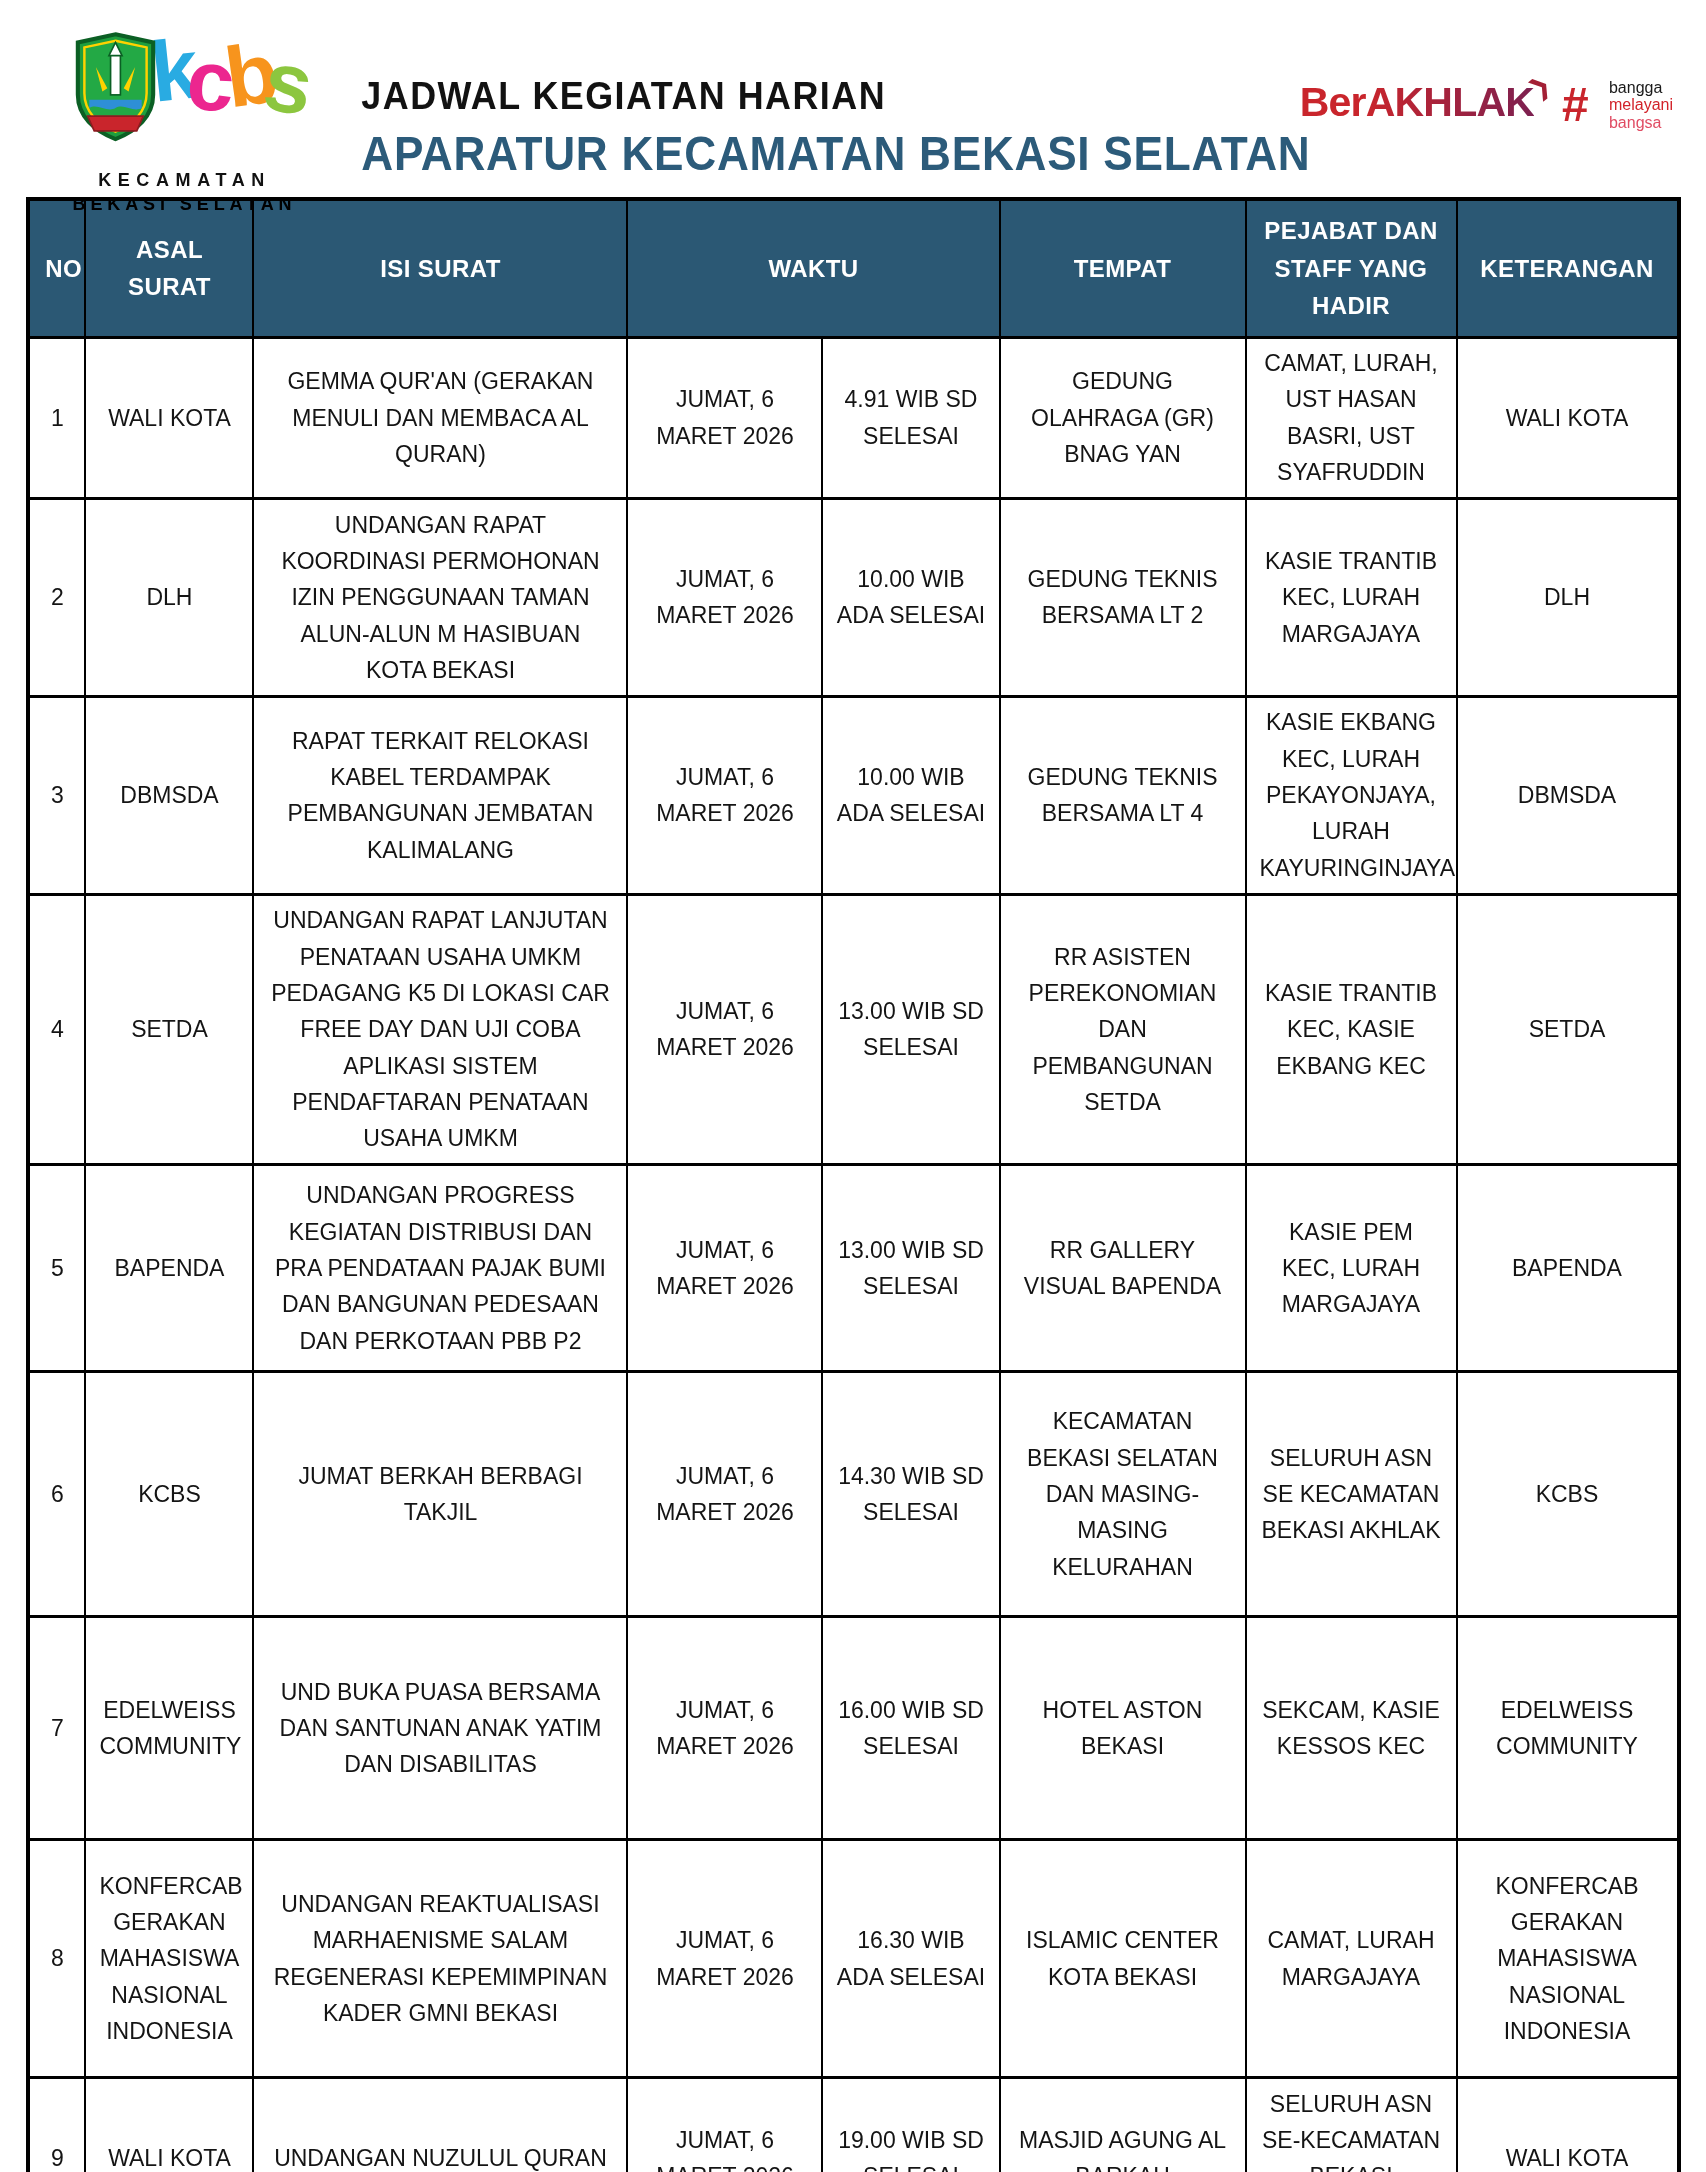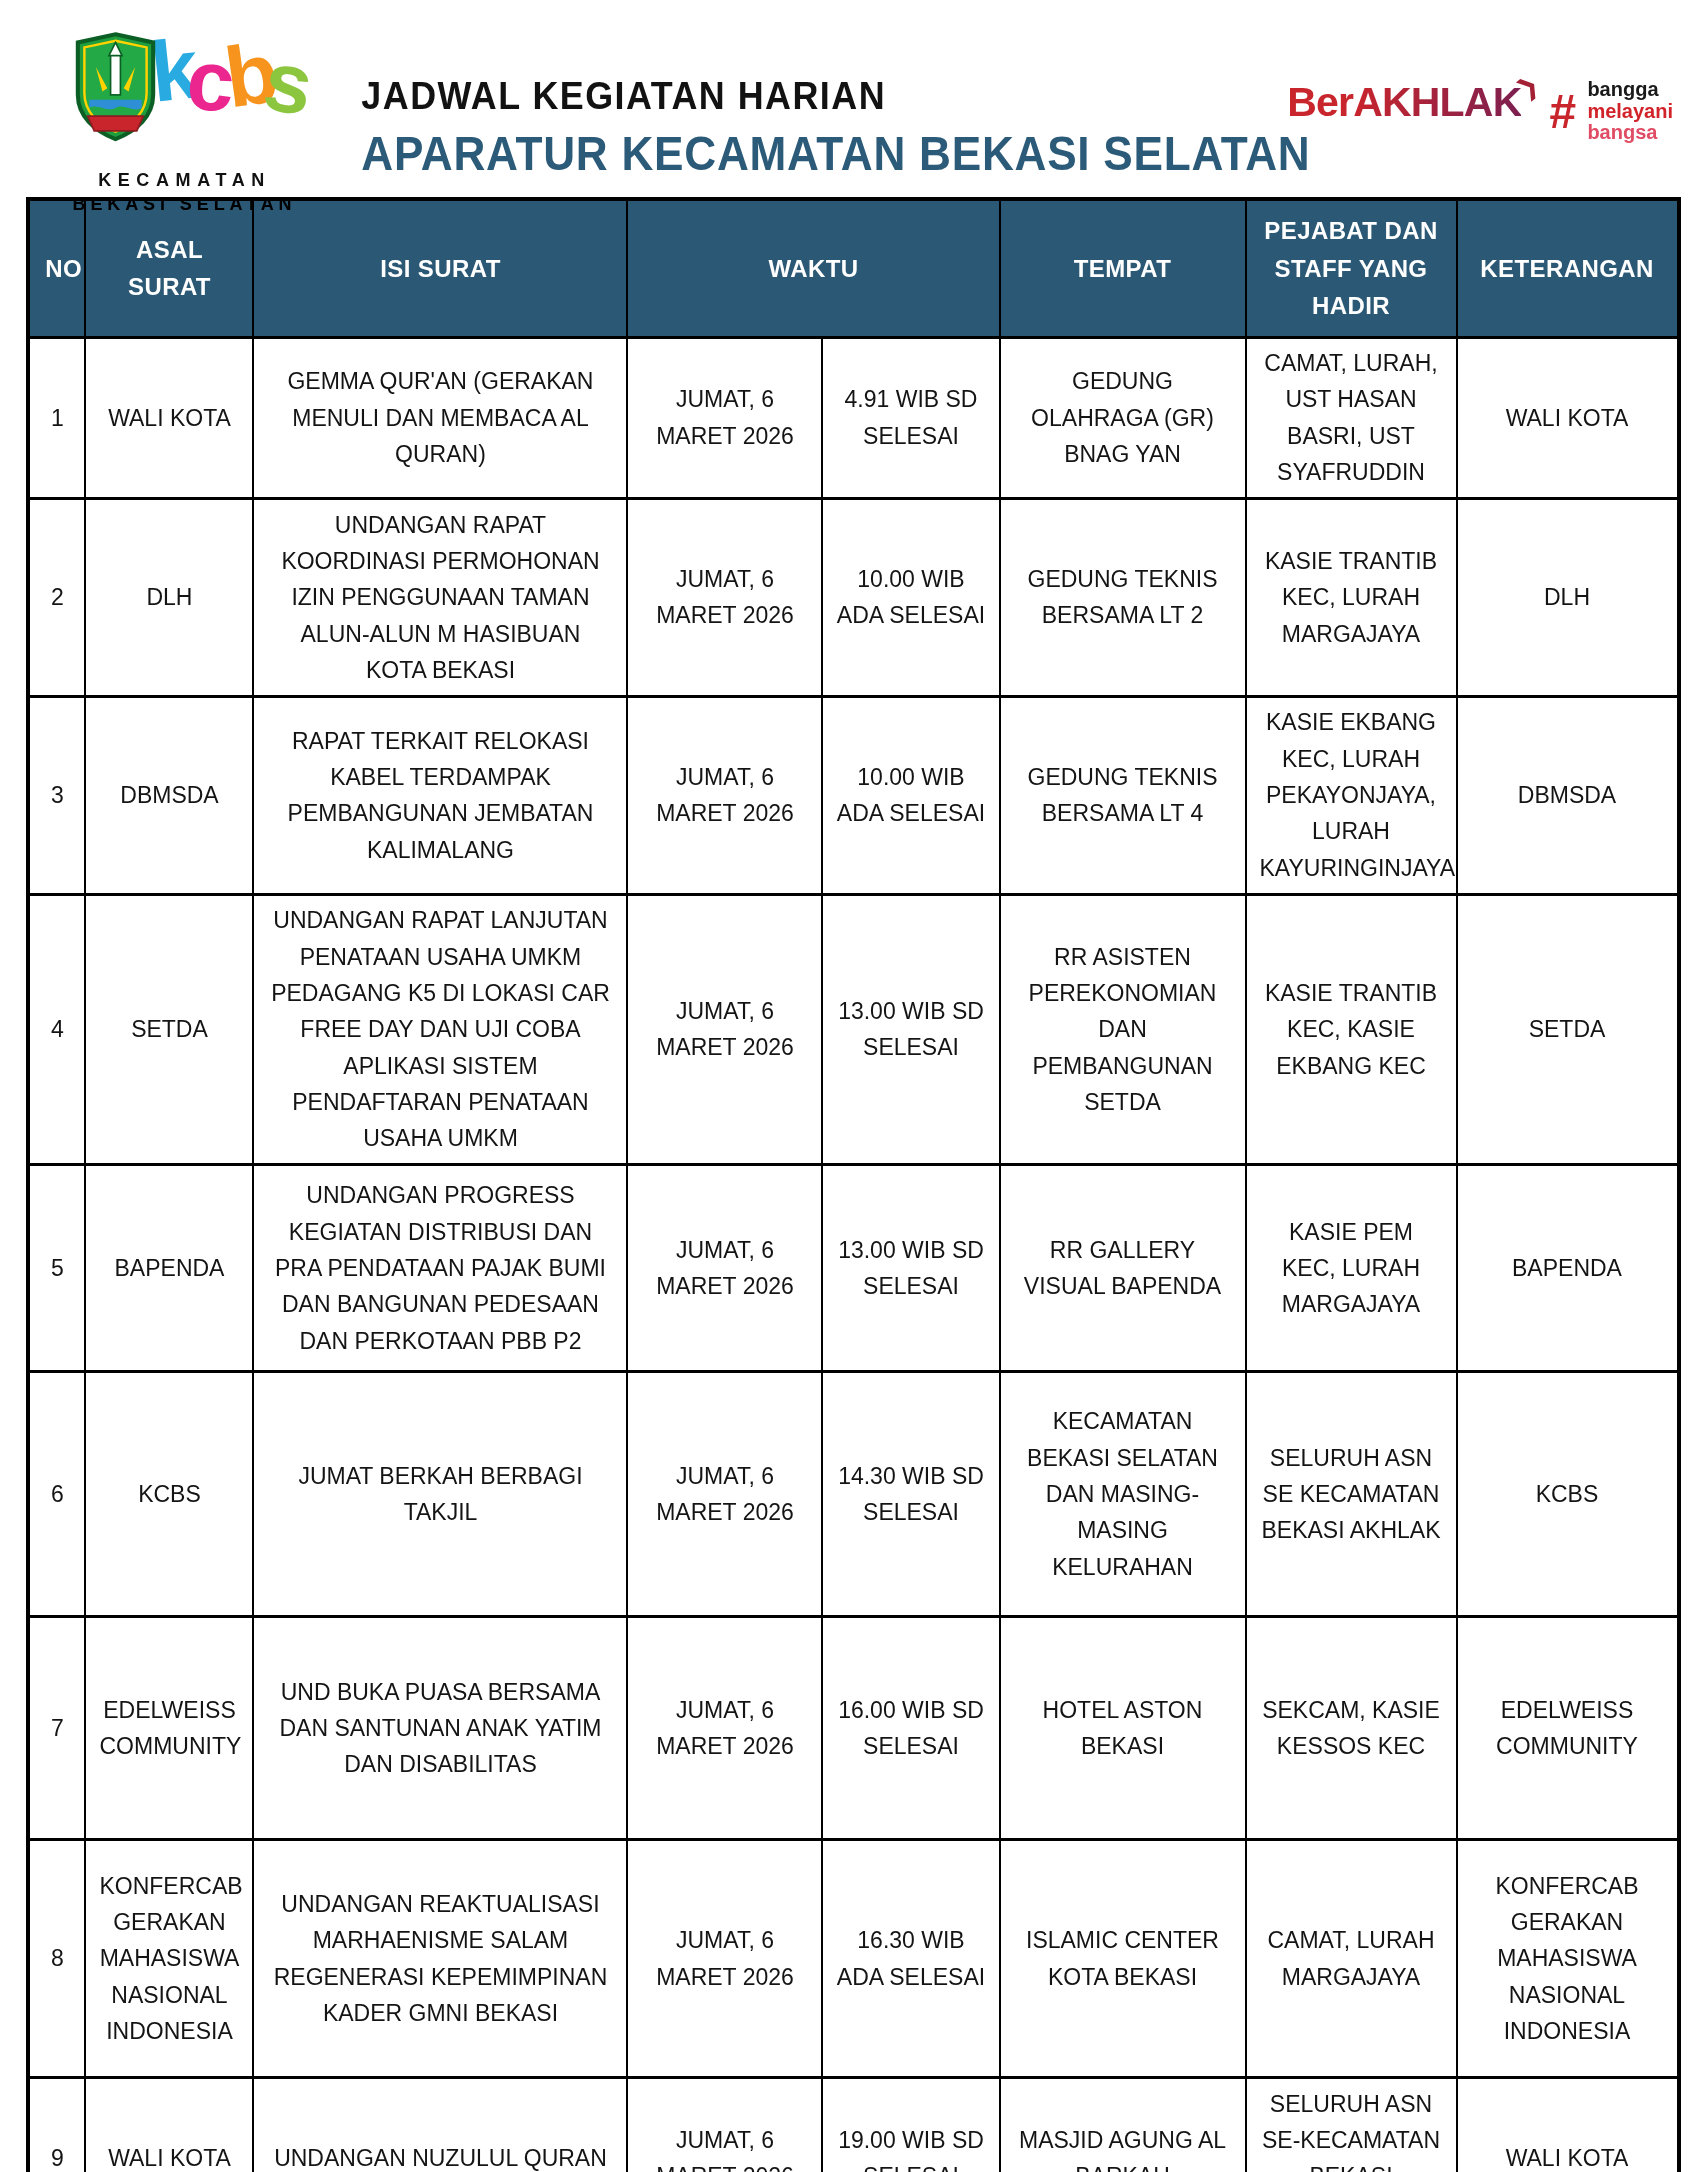--- a/index.html
+++ b/index.html
@@ -26,21 +26,21 @@
   .title1 { font-size:39px; font-weight:bold; color:#121212; letter-spacing:1.6px; transform:scaleX(0.92); }
   .title2 { font-size:48px; font-weight:bold; color:#2C5B7A; letter-spacing:0.8px; margin-top:8.2px; transform:scaleX(0.92); }
   .berakhlak-block { width:320px; flex:0 0 320px; padding-top:51px; }
   .berakhlak-row { display:flex; align-items:flex-start; justify-content:flex-end; }
   .berakhlak-word { font-size:41px; font-weight:bold; letter-spacing:-0.8px; white-space:nowrap; }
   .ber { color:#C9252C; }
   .akhlak { background:linear-gradient(90deg,#C9252C,#7C2050); -webkit-background-clip:text; background-clip:text; color:transparent; }
   .chevron { color:#A32035; font-size:24.6px; font-weight:bold; transform:rotate(-38deg); display:inline-block; margin:-6.6px 0 0 -4.9px; }
   .hash-tag { display:flex; align-items:center; margin-left:11.5px; }
   .hash { color:#C9252C; font-size:48px; font-weight:bold; font-style:italic; line-height:0.9; }
-  .tag-words { text-align:left; margin-left:12px; font-weight:bold; font-size:20px; line-height:1.08; }
+  .tag-words { text-align:left; margin-left:21px; font-weight:normal; font-size:16px; line-height:1.08; }
   .tag-w1 { color:#1A1A1A; } .tag-w2 { color:#D2232A; } .tag-w3 { color:#E04C63; }
   
   table.schedule { border-collapse:collapse; table-layout:fixed; width:1650px; margin:0 auto; border:4.1px solid #000; }
   .schedule th, .schedule td { border:2.5px solid #000; text-align:center; vertical-align:middle; overflow:hidden; }
   .schedule thead th {
     background:#2B5874; color:#fff; font-size:24px; font-weight:bold;
     height:138px; padding:3.3px 14.8px; line-height:1.55; letter-spacing:0.4px;
   }
   .schedule tbody tr { border-top:3.3px solid #000; }
   .schedule tbody td { font-size:23px; line-height:1.58; padding:6.6px 13px; color:#141414; background:#fff; }

